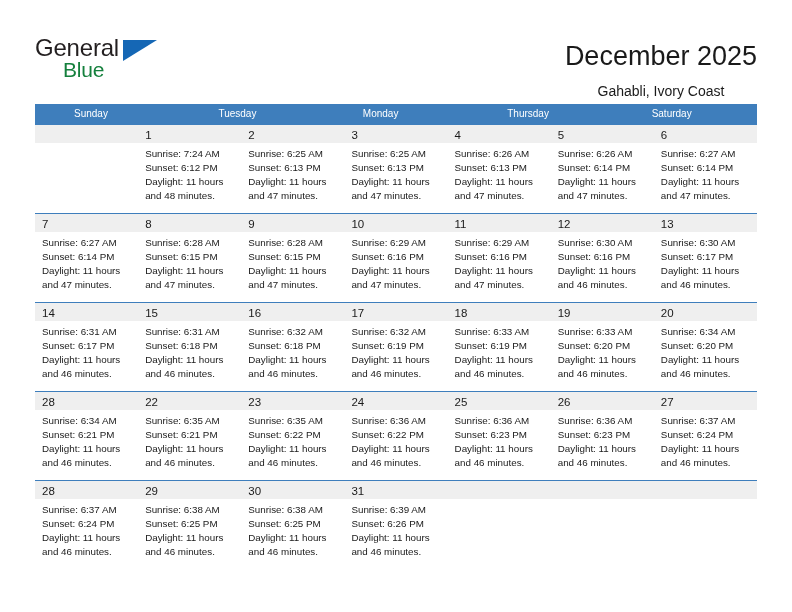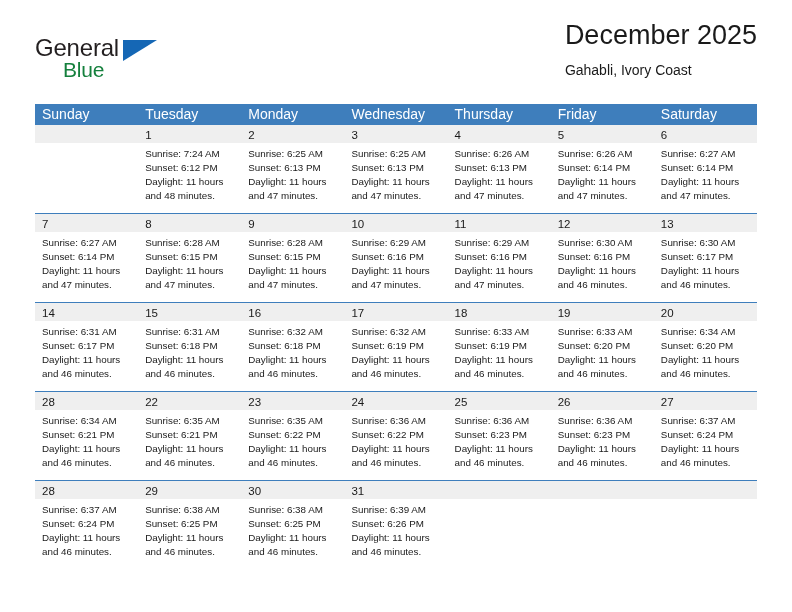--- a/index.html
+++ b/index.html
@@ -65,22 +65,22 @@
     font-size: 21px;
     letter-spacing: -0.2px;
     color: #15803d;
     line-height: 24px;
     white-space: nowrap;
   }
 
   .title-block {
     position: absolute;
     right: 35px;
-    top: 18px;
-    text-align: left;
+    top: 39px;
+    text-align: center;
     margin-left: 20px;
   }
   .cal-title {
     font-size: 27px;
     font-weight: normal;
     color: #1a1a1a;
     line-height: 34px;
     white-space: nowrap;
   }
   .cal-subtitle {
@@ -100,26 +100,27 @@
   }
 
   .weekday-row {
     display: flex;
     background: #3e7ebc;
     height: 20px;
   }
   .weekday {
     flex: 1 1 0;
     color: #ffffff;
-    font-size: 14px;
+    font-size: 10px;
     line-height: 20px;
     padding-left: 7px;
     box-sizing: border-box;
     white-space: nowrap;
     overflow: hidden;
+    margin-left: 32px;
   }
 
   .week {
     display: flex;
     border-top: 1px solid #3e7ebc;
     height: 89px;
     box-sizing: border-box;
   }
   .week:first-of-type {
     border-top: none;
@@ -178,23 +179,21 @@
     </div>
 
   </div>
 
   <div class="calendar">
 
     <div class="weekday-row">
       <div class="weekday">Sunday</div>
       <div class="weekday">Tuesday</div>
       <div class="weekday">Monday</div>
-      <div class="weekday">Wednesday</div>
       <div class="weekday">Thursday</div>
-      <div class="weekday">Friday</div>
       <div class="weekday">Saturday</div>
     </div>
 
     <div class="week" id="week-0">
         <div class="day-cell empty">
           <div class="day-num-bar"><span class="day-num"></span></div>
           <div class="day-body">
             <div class="day-line"></div>
             <div class="day-line"></div>
             <div class="day-line"></div>

